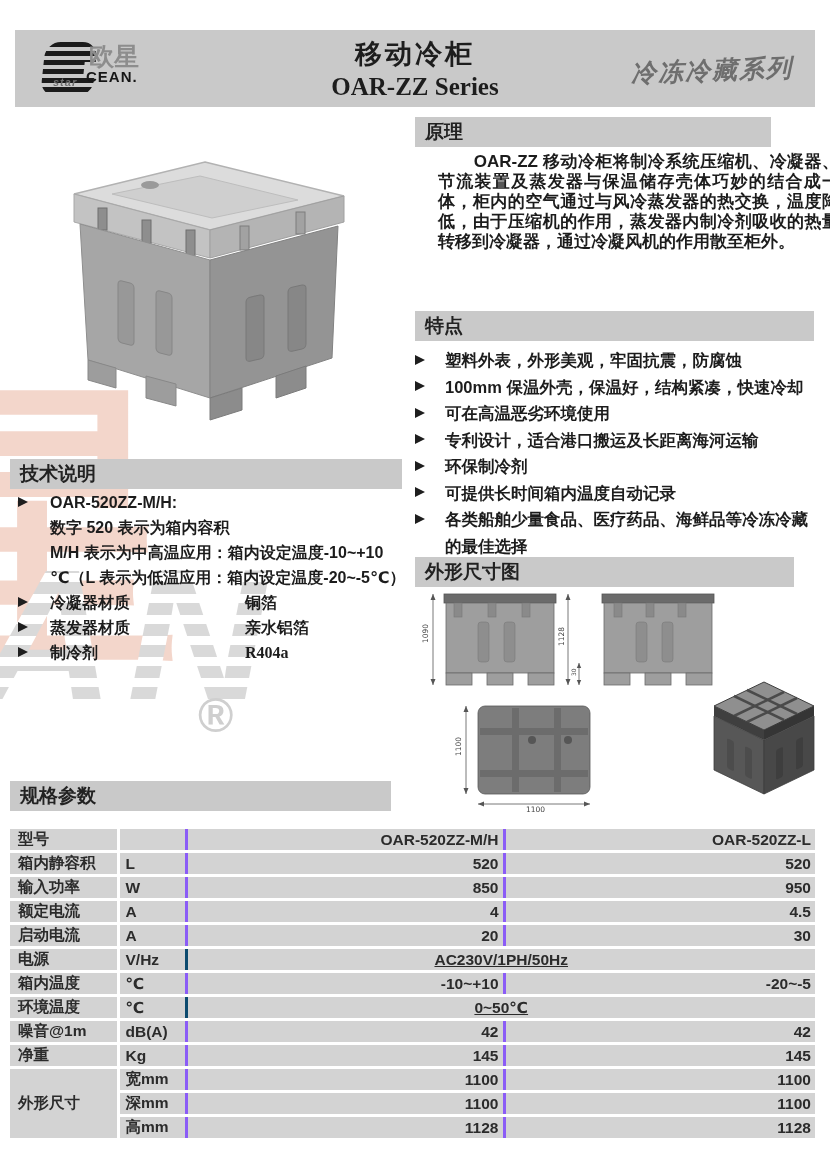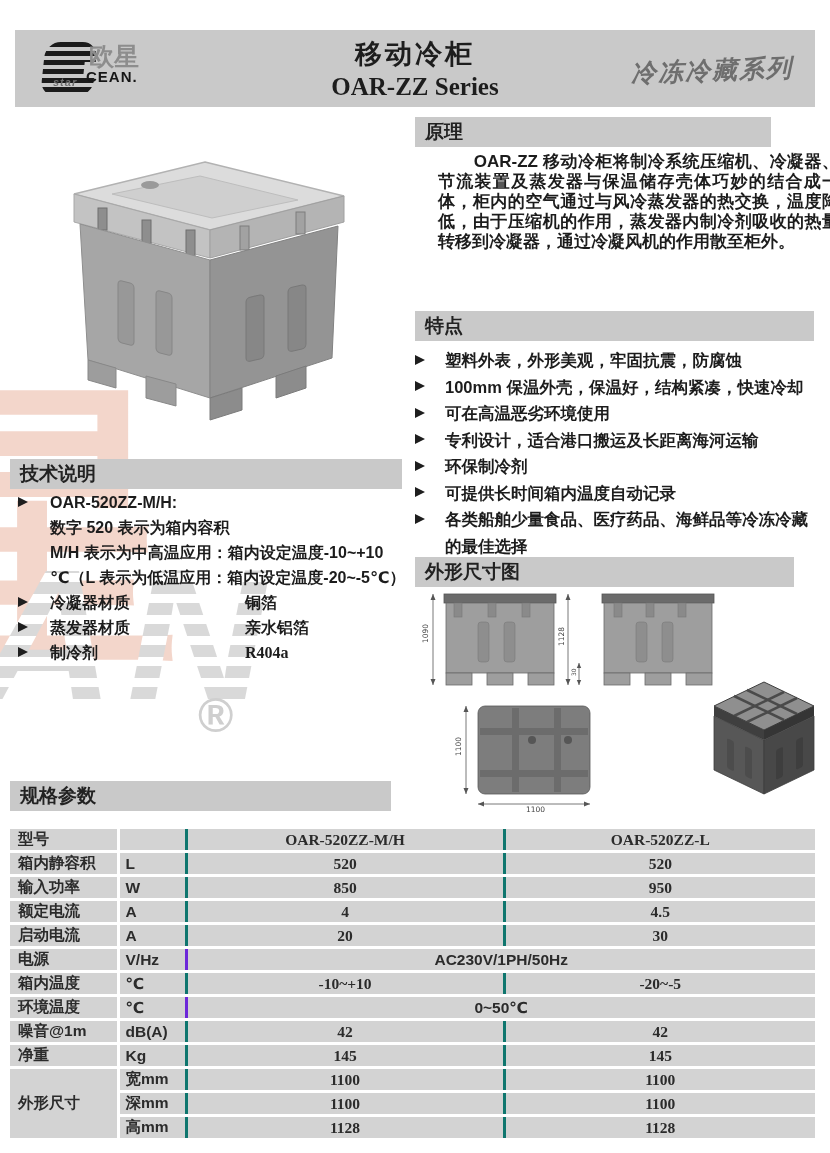--- a/index.html
+++ b/index.html
@@ -69,22 +69,22 @@
   .tech-label { flex:0 0 195px; }
   .tech-value { flex:1;font-family:Liberation Serif, serif; }
 
   
   .spec-table { position:absolute; left:10px; top:829px; z-index:1; border-collapse:collapse;
                 table-layout:fixed; width:805px; font-size:15.5px; font-weight:bold; color:#2b2b2b; }
   .spec-table td { background:#d3d3d3; height:21px; border-bottom:3px solid #ffffff;
                    padding:0 4px; vertical-align:middle;margin-left:24px; }
   .spec-table td.c-label { text-align:left; padding-left:8px; }
   .spec-table td.c-unit  { border-left:3px solid #ffffff; text-align:left; padding-left:6px; }
-  .spec-table td.c-val   { border-left:3px solid #0f766e; text-align:center;font-family:Liberation Serif, serif; }
-  .spec-table td.c-span  { border-left:3px solid #6d28d9; text-align:center; }
+  .spec-table td.c-val   { border-left:3px solid #8b5cf6; text-align:right; }
+  .spec-table td.c-span  { border-left:3px solid #0c4a6e; text-align:center;text-decoration:underline; }
 
   
   .product-photo { left:50px; top:130px; width:315px; height:310px; }
   .dim-drawings  { left:416px; top:588px; width:402px; height:228px; }
   svg text { font-family:"DejaVu Sans",sans-serif; }
 </style>
 </head>
 <body>
 
 <div class="page">

